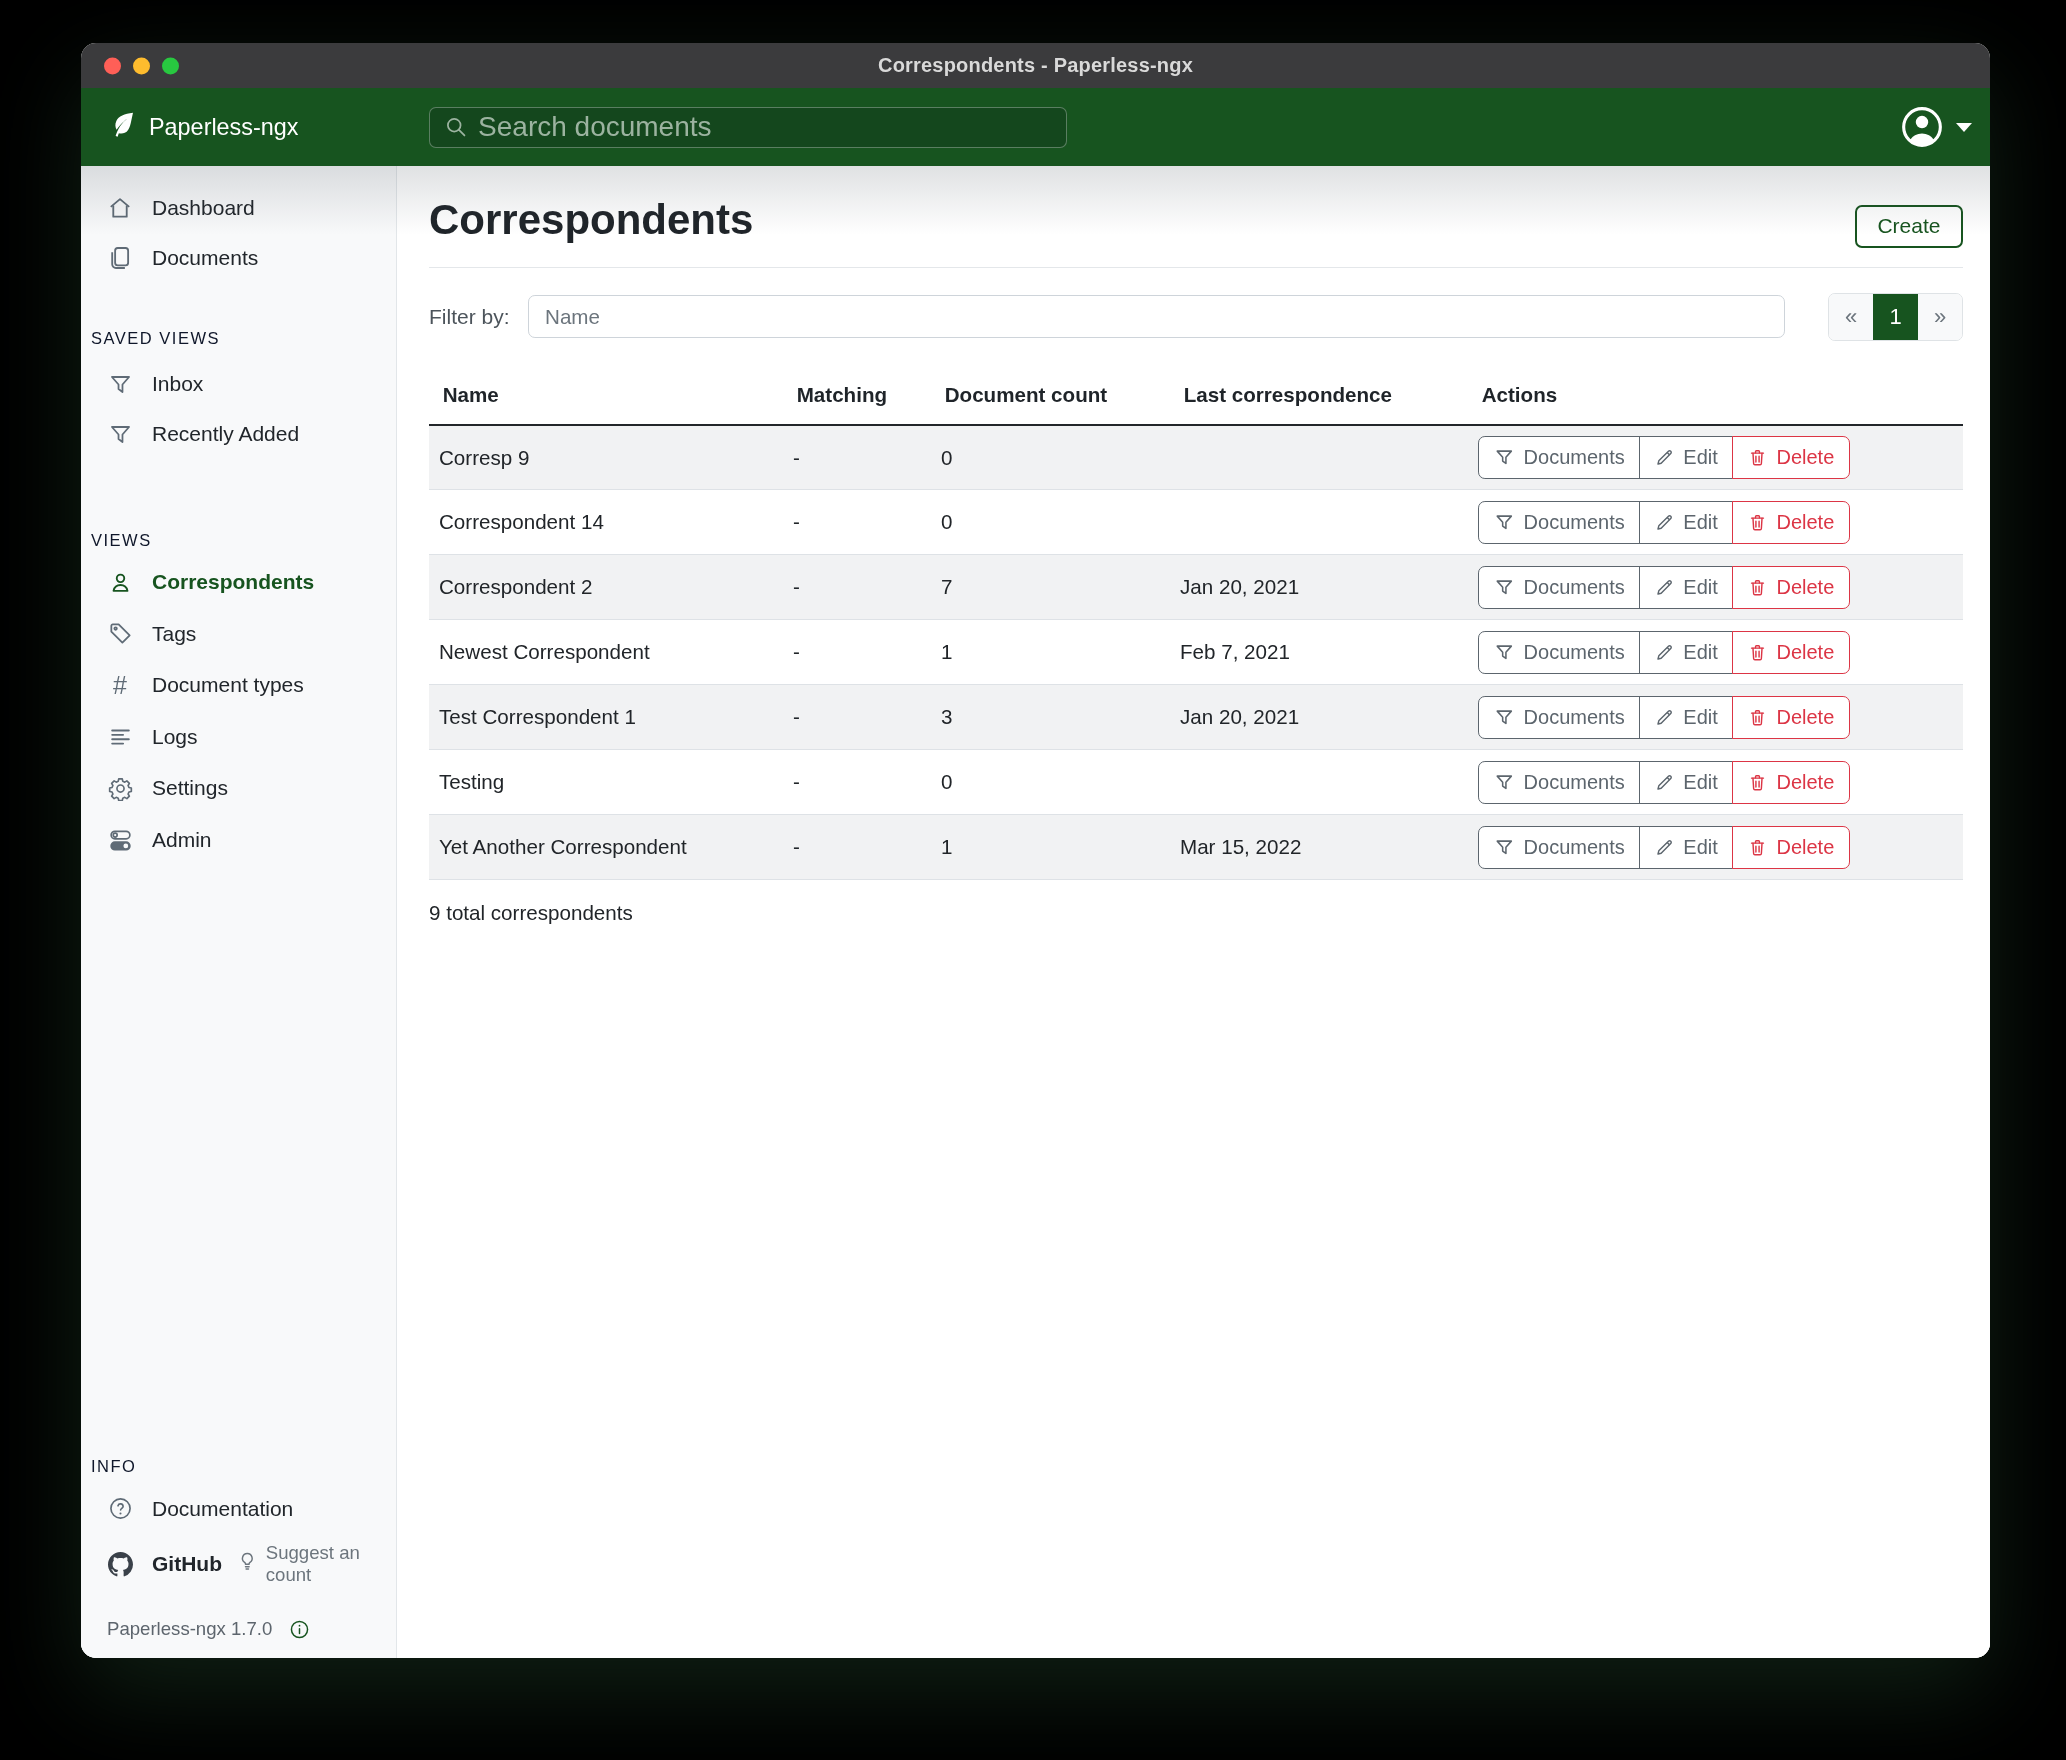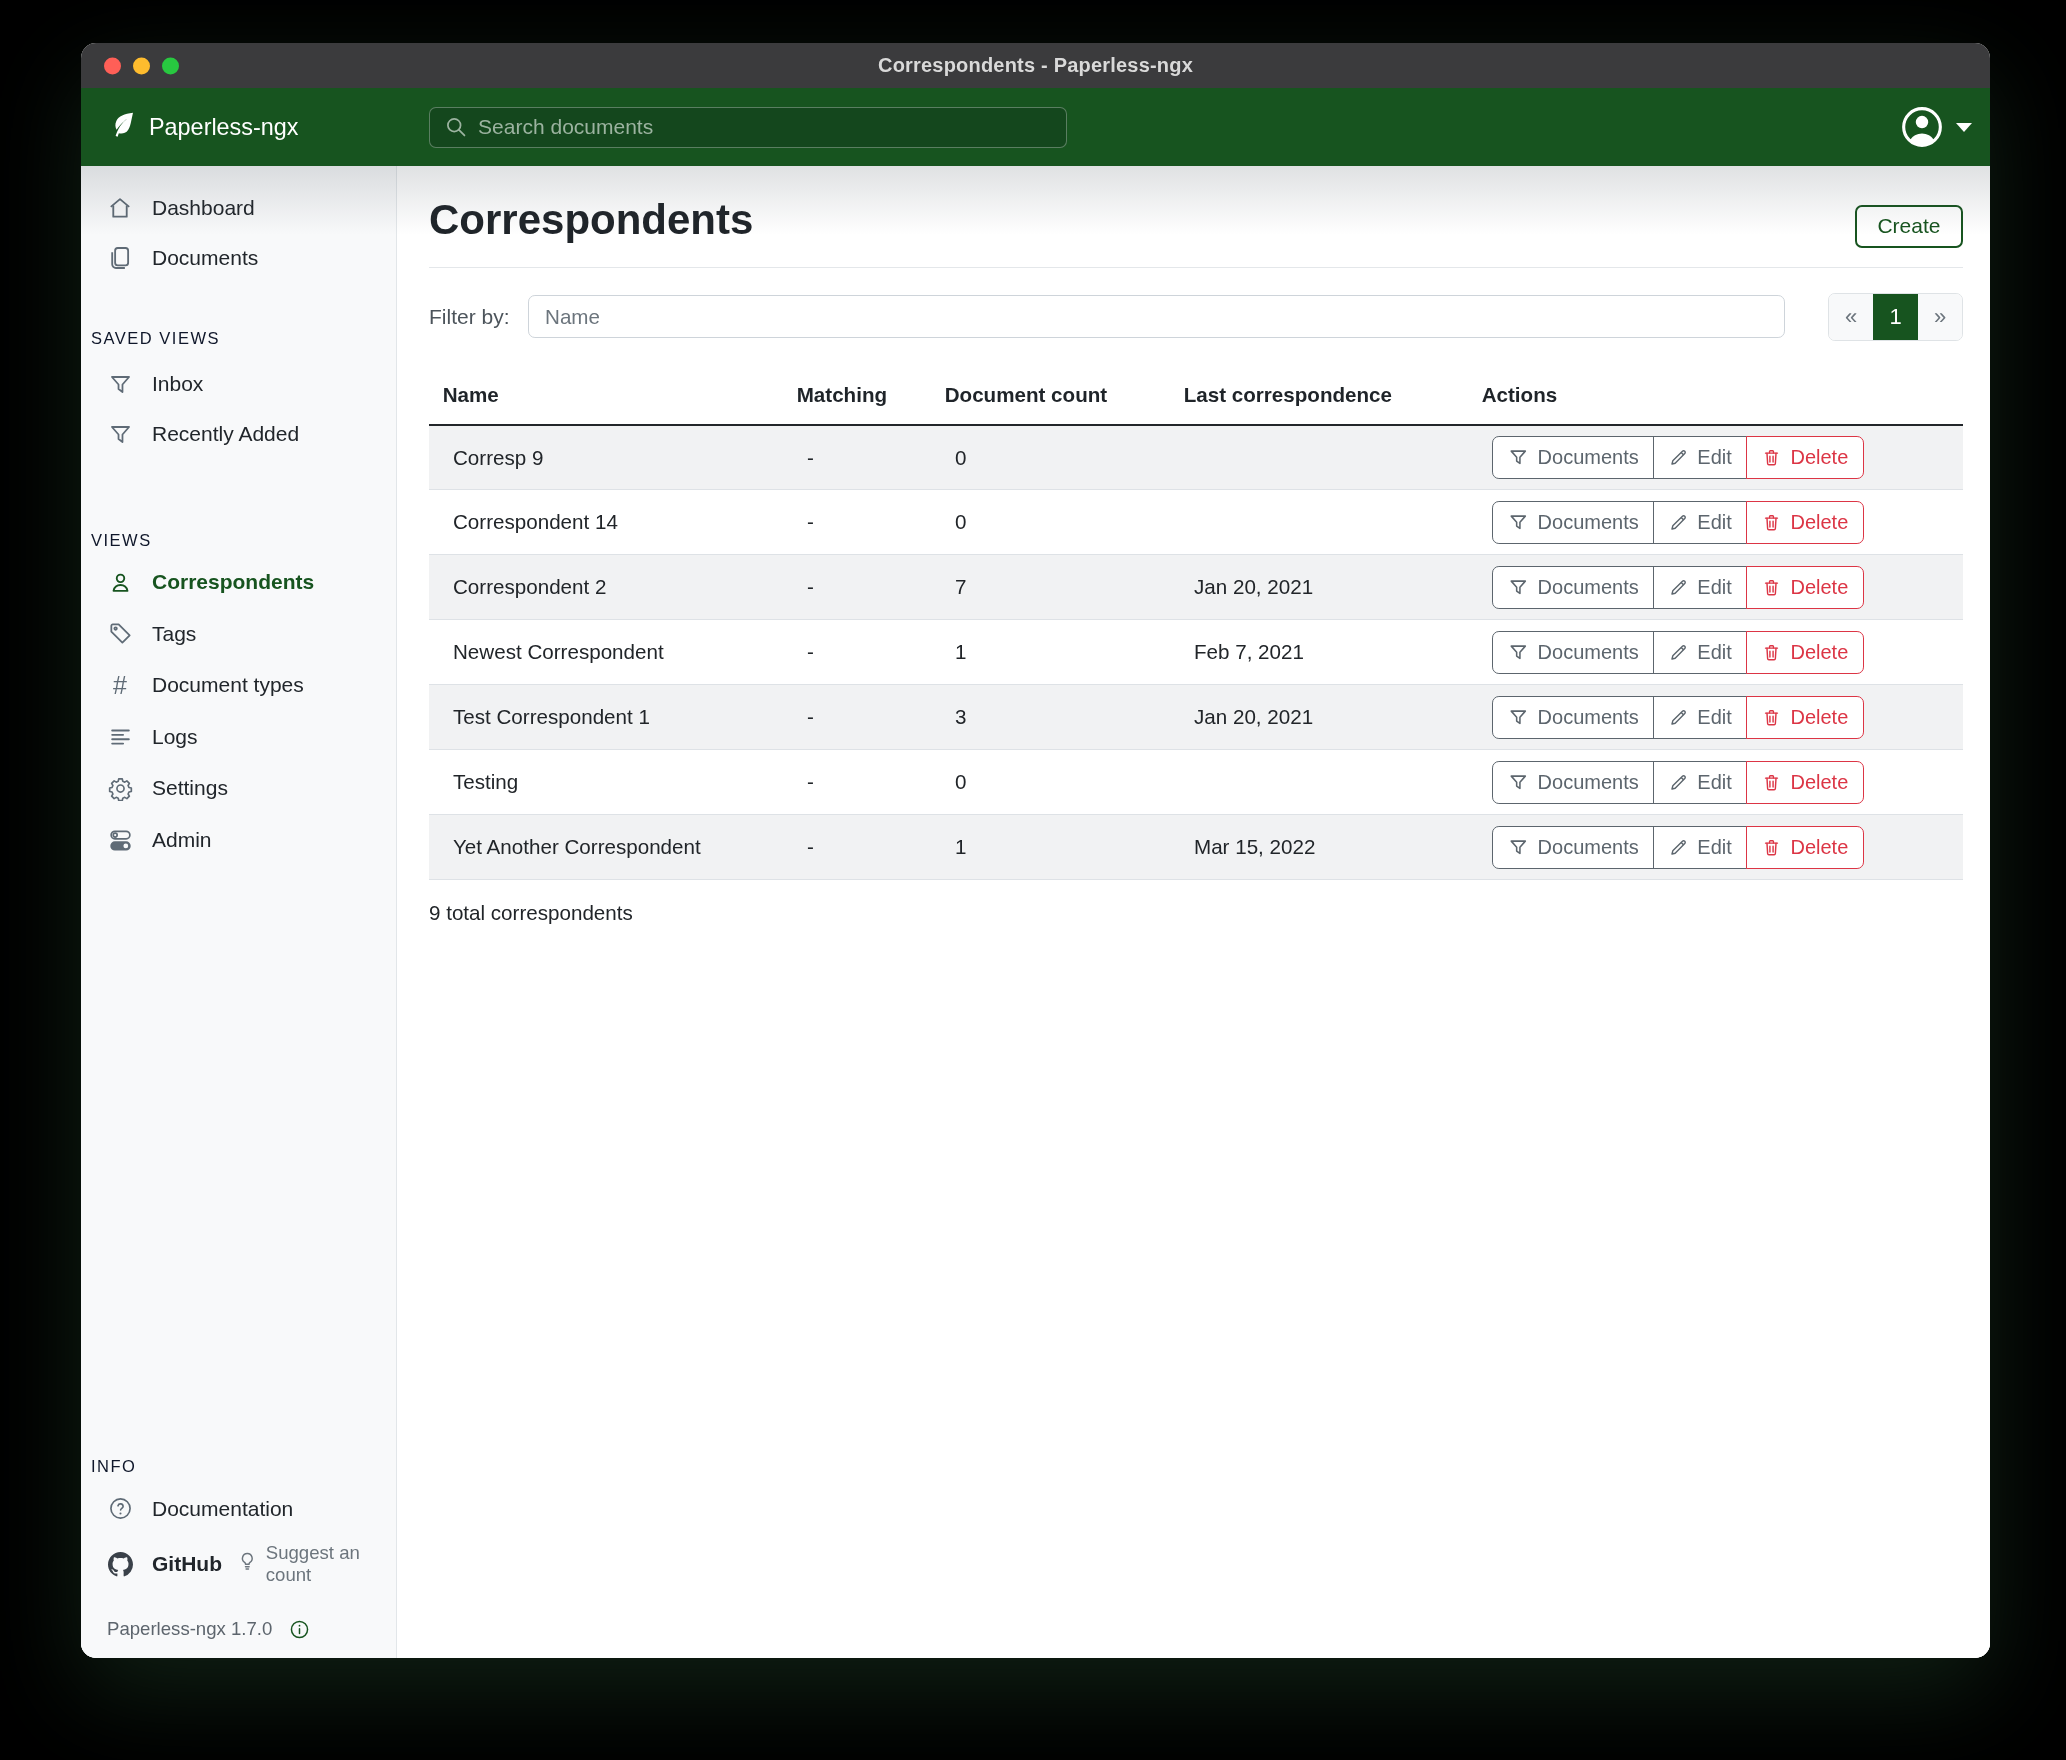--- a/index.html
+++ b/index.html
@@ -23,21 +23,21 @@
   .titlebar-title { color:#d9d9d9; font-size:20px; font-weight:700; letter-spacing:0.2px; }
   
   .navbar { height:78px; background:#17541f; position:relative; }
   .brand { position:absolute; left:26px; top:0; height:100%;
     display:flex; align-items:center; gap:10px; color:#fff; font-size:23.4px; font-weight:500; }
   .searchbox { position:absolute; left:348px; top:18.6px; width:638px; height:41px;
     background:#14471d; border:1.4px solid rgba(255,255,255,.30); border-radius:6.9px;
     display:flex; align-items:center; padding:0 13.7px; gap:11px; }
   .searchbox svg { flex:0 0 auto; }
   .searchbox input { background:transparent; border:none; outline:none;
-    color:#a3a3a3; font-size:21px; width:100%; font-family:"Liberation Sans",sans-serif; }
+    color:#a3a3a3; font-size:28px; width:100%; font-family:"Liberation Sans",sans-serif; }
   .searchbox input::placeholder { color:#9cb3a0; opacity:1; }
   .user { position:absolute; right:18px; top:0; height:100%;
     display:flex; align-items:center; gap:12.4px; cursor:pointer; }
   .caret-down { width:0; height:0; border-left:8.2px solid transparent;
     border-right:8.2px solid transparent; border-top:9.6px solid #fff; }
   
   .appbody { display:flex; height:1492px; position:relative; background:#fff; }
   .top-shade { position:absolute; left:0; top:0; width:100%; height:69px;
     background:linear-gradient(rgba(60,70,80,.16), rgba(255,255,255,0));
     pointer-events:none; z-index:6; }
@@ -81,21 +81,21 @@
   .filter-input::placeholder { color:#6c757d; opacity:1; }
   .pagination { margin-left:43px; display:flex; height:48px;
     border:1.4px solid #dfe3e6; border-radius:6.9px; overflow:hidden; flex:0 0 auto; }
   .page-btn { width:44px; display:flex; align-items:center; justify-content:center;
     font-size:22px; color:#6c757d; background:#f8f9fa; cursor:pointer; }
   .page-btn.active { background:#17541f; color:#fff; width:45px; }
   
   table.corr-table { margin-top:25px; width:100%; border-collapse:collapse; table-layout:fixed; }
   .corr-table th { text-align:left; font-size:20.6px; font-weight:700; color:#1f2429;
     height:59px; padding-left:13.7px; vertical-align:middle; border-bottom:2.7px solid #22262a; }
-  .corr-table td { height:65px; font-size:20.6px; color:#212529; padding-left:24px;
+  .corr-table td { height:65px; font-size:20.6px; color:#212529; padding-left:10px;
     vertical-align:middle; border-top:0.7px solid #dee2e6; }
   .corr-table tbody tr:nth-of-type(odd) td { background:#f1f2f3; }
   .corr-table tbody tr:last-child td { border-bottom:0.7px solid #dee2e6;margin-left:31px; }
   .btn-group { display:inline-flex; }
   .action-btn { display:inline-flex; align-items:center; gap:9px; height:43px;
     padding:0 15px; background:#fff; border:1.4px solid #5c656d; color:#5c656d;
     font-size:20px; font-family:"Liberation Sans",sans-serif; cursor:pointer; }
   .action-btn.first { border-radius:6.9px 0 0 6.9px; }
   .action-btn.mid { margin-left:-1.4px; }
   .action-btn.danger { margin-left:-1.4px; border-color:#dc3545; color:#dc3545;

